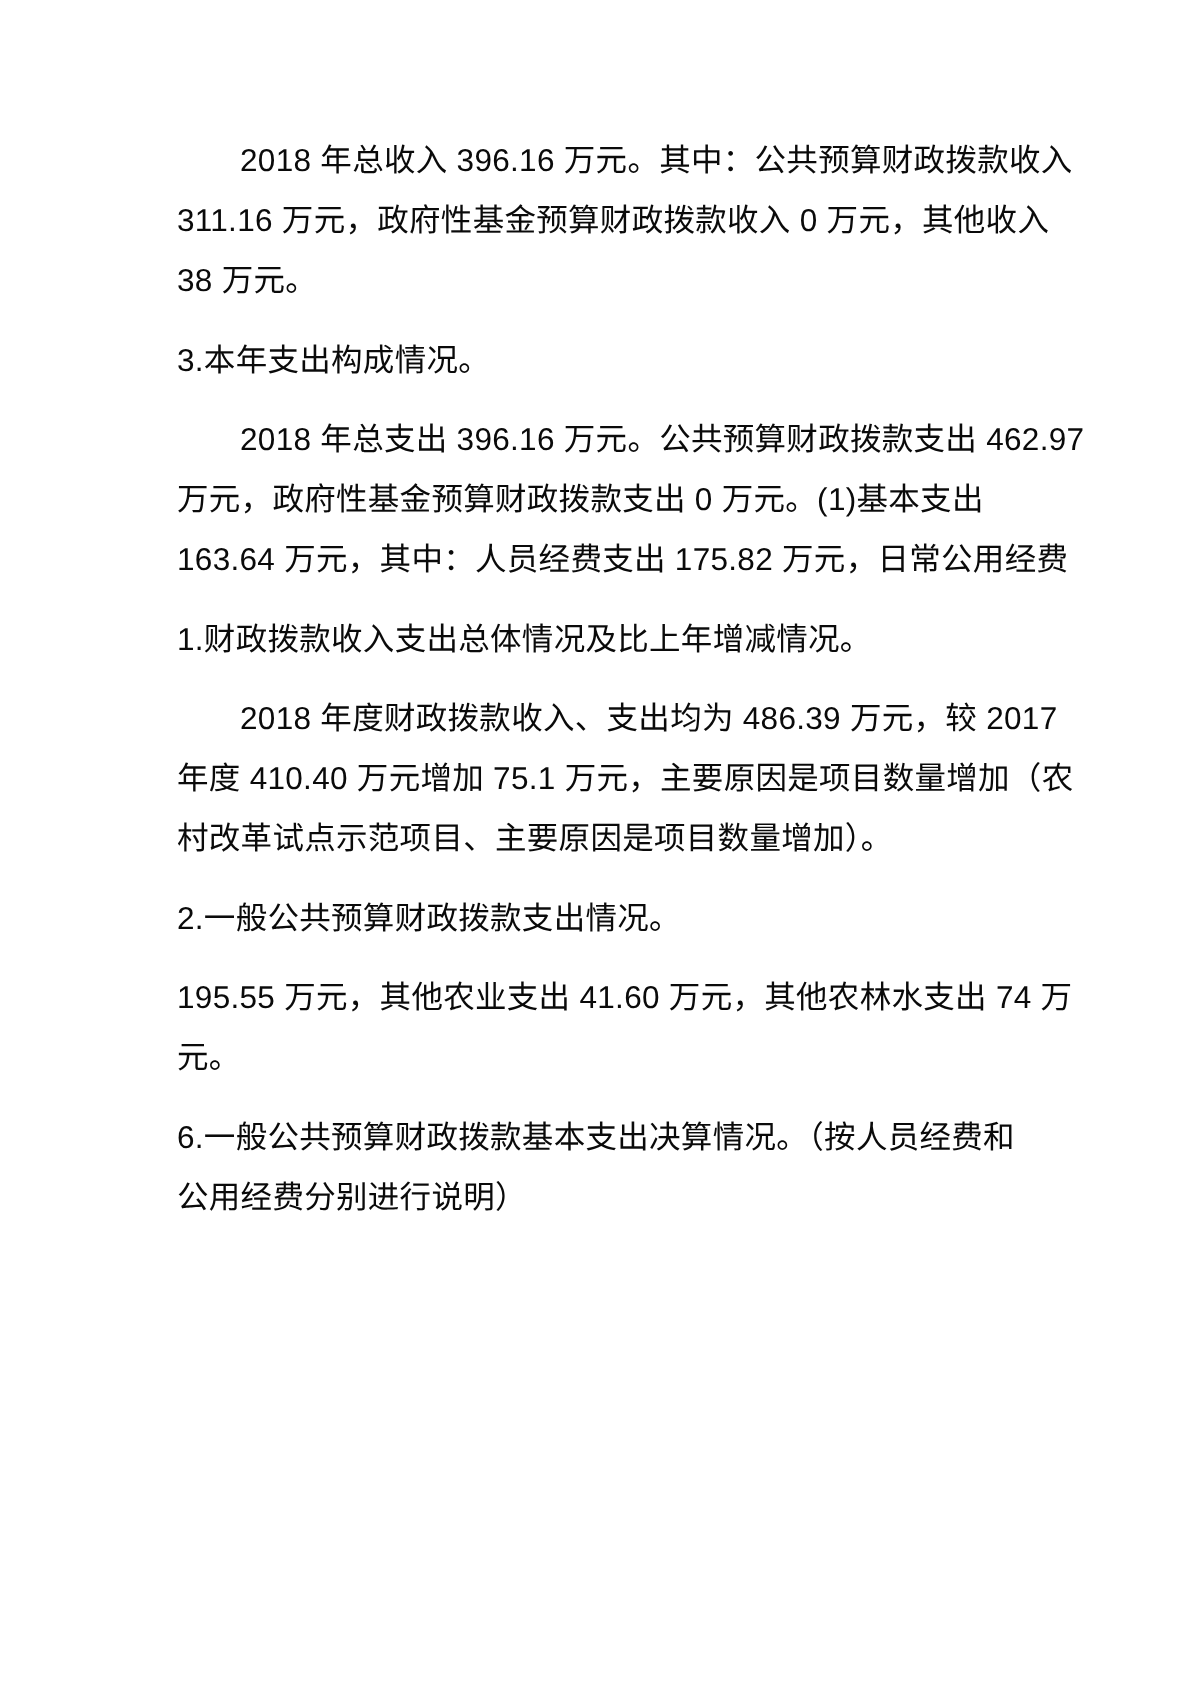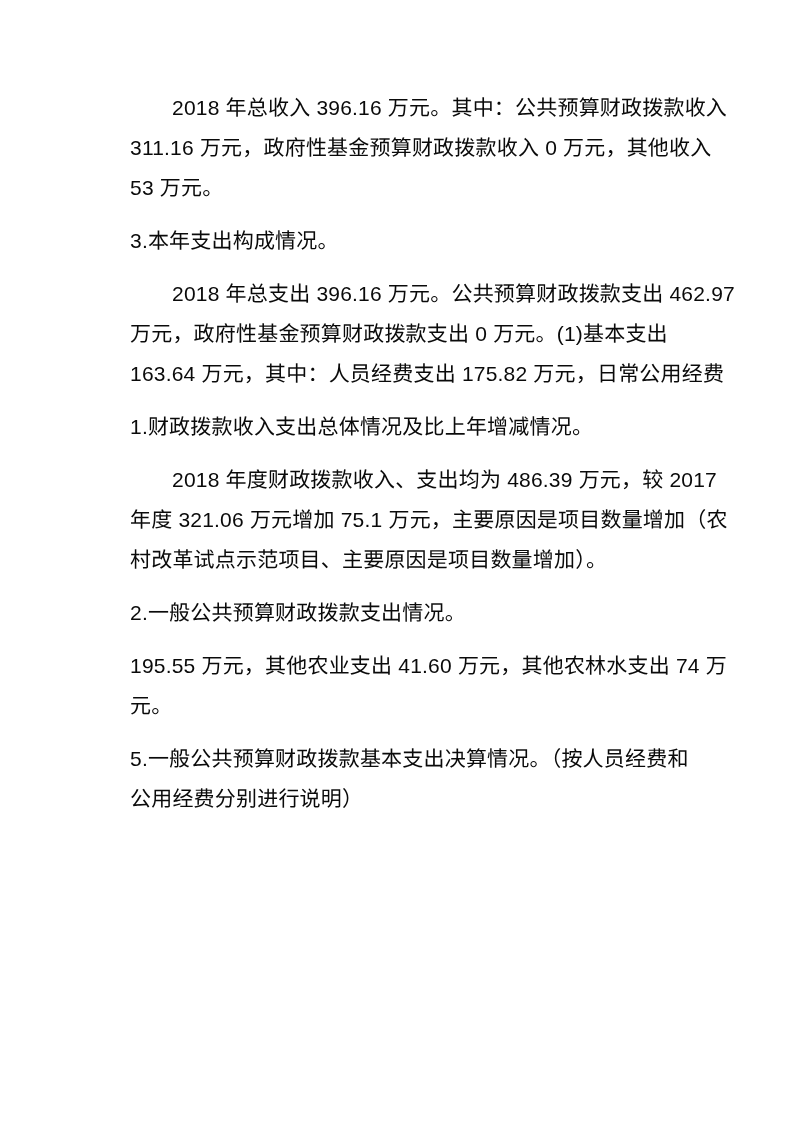--- a/index.html
+++ b/index.html
@@ -17,64 +17,64 @@
     font-family: "Liberation Sans", "DejaVu Sans", sans-serif;
     color: #0a0a0a;
   }
   .doc-body {
     position: absolute;
     left: 118px;
     top: 88px;
     width: 556px;
   }
   .para {
-    margin: 0 0 13px 12px;
+    margin: 0 0 13px 0;
     font-size: 21px;
     line-height: 40px;
   }
   .line {
     white-space: nowrap;
     letter-spacing: 0.2px;
   }
   .line.indent {
     padding-left: 42px; 
   }
 </style>
 </head>
 <body>
 
 <div class="page">
   <div class="doc-body">
 
   <div class="para">
         <div class="line indent">2018 年总收入 396.16 万元。其中：公共预算财政拨款收入</div>
         <div class="line">311.16 万元，政府性基金预算财政拨款收入 0 万元，其他收入</div>
-        <div class="line">53 万元。</div>
+        <div class="line">38 万元。</div>
       </div>
       <div class="para">
         <div class="line">3.本年支出构成情况。</div>
       </div>
       <div class="para">
         <div class="line indent">2018 年总支出 396.16 万元。公共预算财政拨款支出 462.97</div>
         <div class="line">万元，政府性基金预算财政拨款支出 0 万元。(1)基本支出</div>
         <div class="line">163.64 万元，其中：人员经费支出 175.82 万元，日常公用经费</div>
       </div>
       <div class="para">
         <div class="line">1.财政拨款收入支出总体情况及比上年增减情况。</div>
       </div>
       <div class="para">
         <div class="line indent">2018 年度财政拨款收入、支出均为 486.39 万元，较 2017</div>
-        <div class="line">年度 321.06 万元增加 75.1 万元，主要原因是项目数量增加（农</div>
+        <div class="line">年度 410.40 万元增加 75.1 万元，主要原因是项目数量增加（农</div>
         <div class="line">村改革试点示范项目、主要原因是项目数量增加）。</div>
       </div>
       <div class="para">
         <div class="line">2.一般公共预算财政拨款支出情况。</div>
       </div>
       <div class="para">
         <div class="line">195.55 万元，其他农业支出 41.60 万元，其他农林水支出 74 万</div>
         <div class="line">元。</div>
       </div>
       <div class="para">
-        <div class="line">5.一般公共预算财政拨款基本支出决算情况。（按人员经费和</div>
+        <div class="line">6.一般公共预算财政拨款基本支出决算情况。（按人员经费和</div>
         <div class="line">公用经费分别进行说明）</div>
       </div>
     </div>
 </div>
 
 </body></html>

